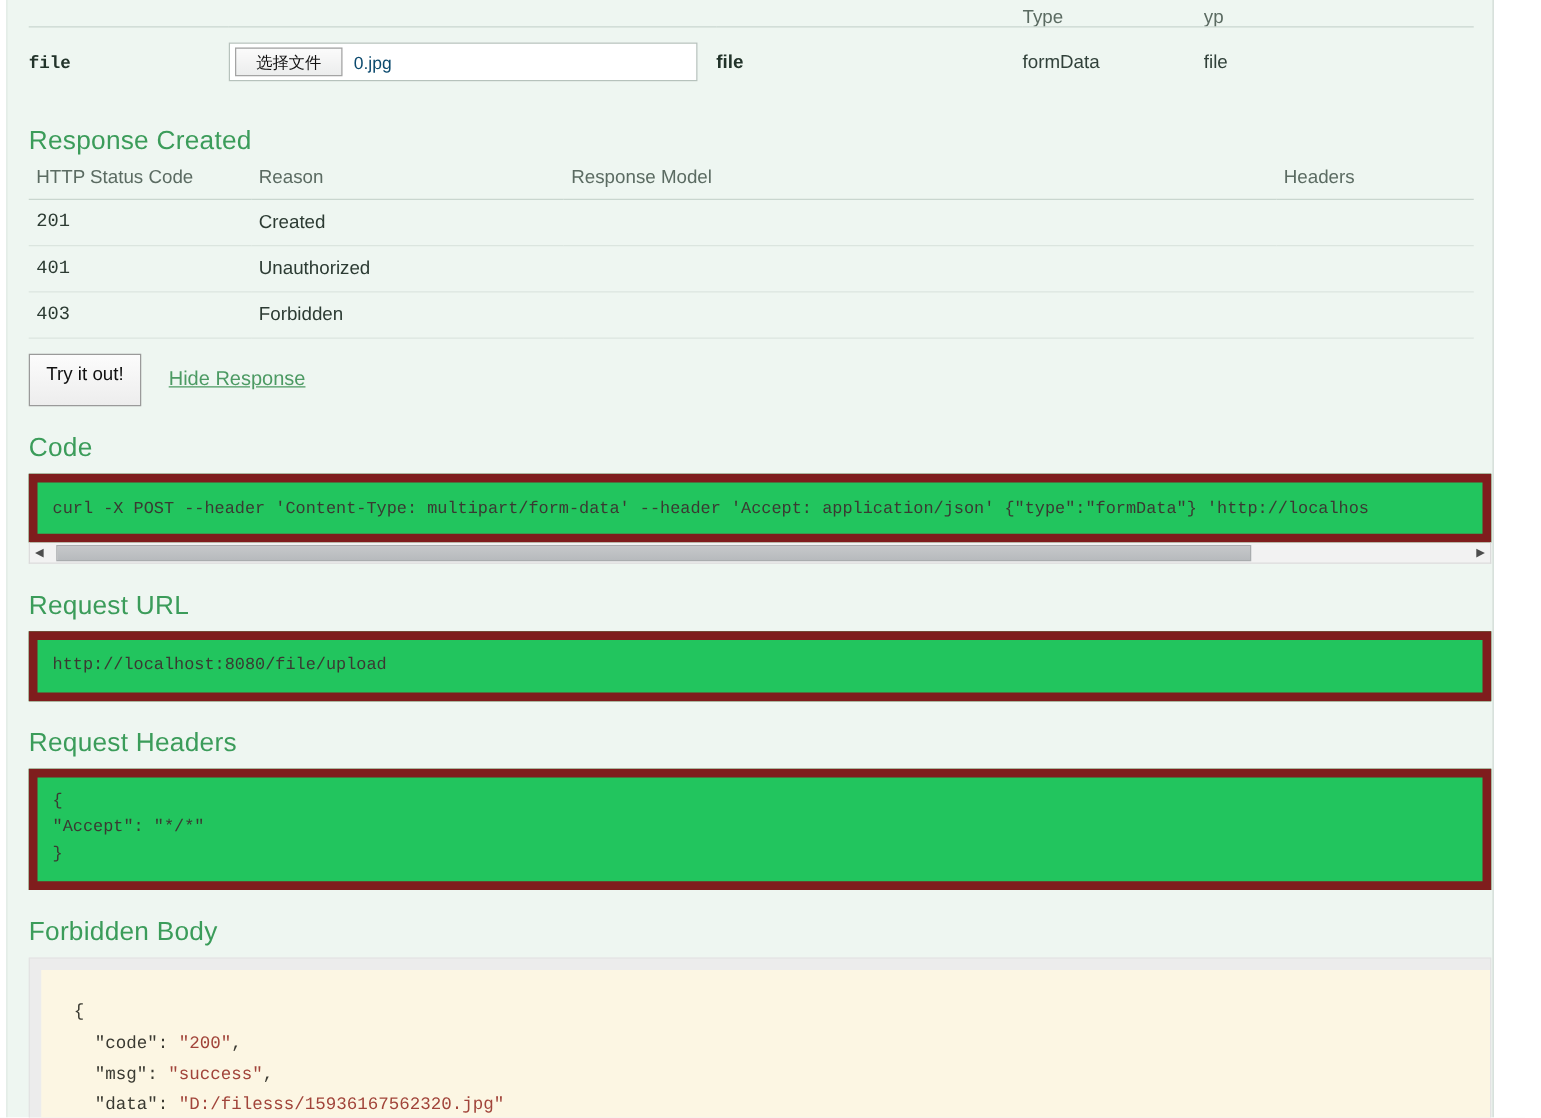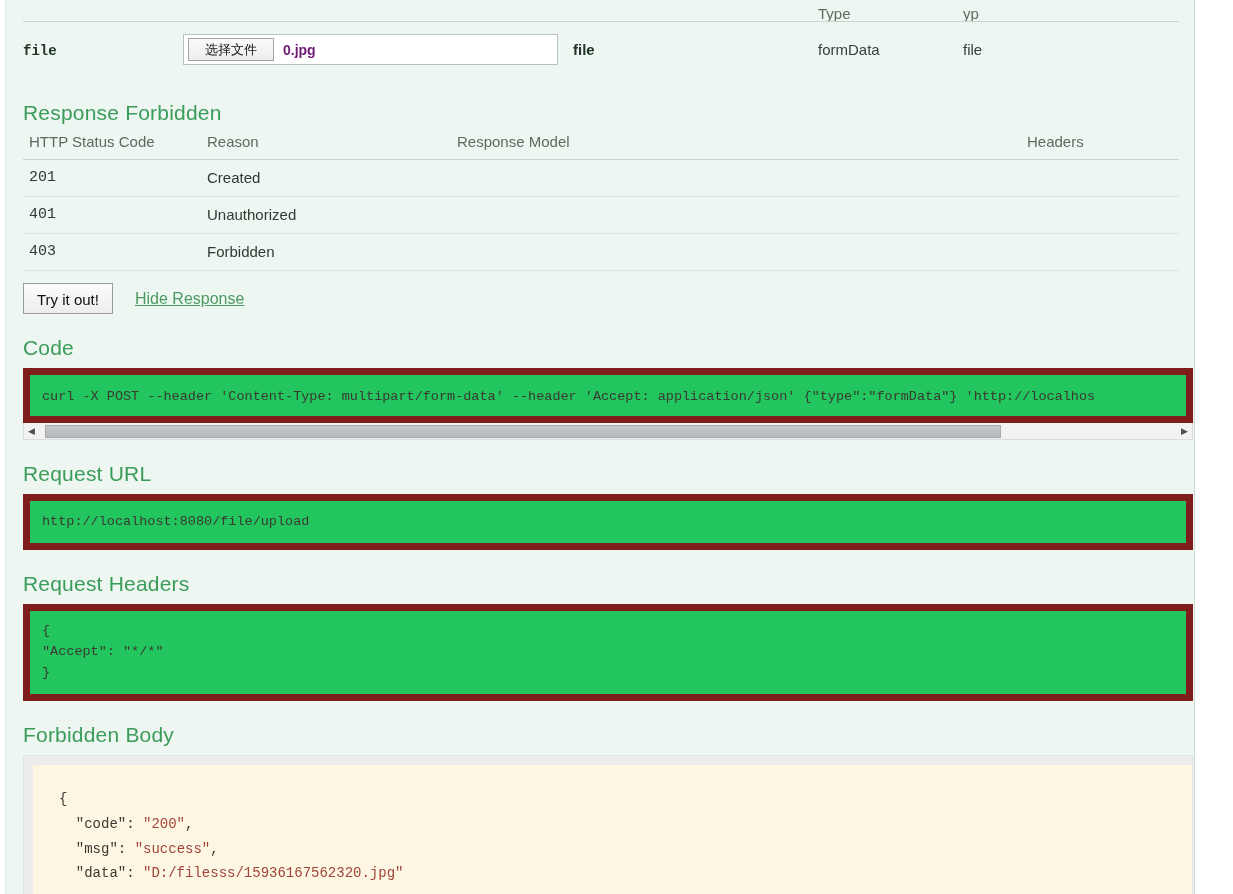--- a/index.html
+++ b/index.html
@@ -66,22 +66,22 @@
     background: linear-gradient(#fbfbfb, #eceded);
     border: 1px solid #a4a4a4;
     font-size: 13px;
     color: #121212;
     font-family: "DejaVu Sans", sans-serif;
     white-space: nowrap;
   }
   .file-name {
     margin-left: 9px;
     font-size: 14px;
-    font-weight: bold;
-    color: #701a75;
+    font-weight: normal;
+    color: #0c4a6e;
   }
 
   
   .h-sec {
     color: #3b9c5a;
     font-size: 21px;
     font-weight: 400;
     margin: 22px 0 8px 0;
     letter-spacing: .2px;
   }
@@ -105,21 +105,21 @@
   }
   .code-cell { font-family: "Liberation Mono", monospace; font-size: 13px; color: #2c3b33; }
 
   
   .try-row { display: flex; align-items: center; margin-top: 12px; }
   .try-btn {
     background: linear-gradient(#fcfcfc, #ededed);
     border: 1px solid #9a9a9a;
     font-size: 15px;
     color: #111;
-    padding: 7px 13px 5px 13px;
+    padding: 7px 13px 16px 13px;
     font-family: "Liberation Sans", sans-serif;
     cursor: pointer;
   }
   .hide-resp {
     margin-left: 22px;
     color: #4c9a63;
     font-size: 16px;
     text-decoration: underline;
     cursor: pointer;
   }
@@ -225,21 +225,21 @@
             <td>
               <span class="pnormal">formData</span>
             </td>
             <td>
               <span class="pnormal">file</span>
             </td>
           </tr>
         </tbody>
       </table>
 
-      <div class="h-sec">Response Forbidden</div>
+      <div class="h-sec">Response Created</div>
 
       <table class="resp-table">
         <colgroup>
           <col style="width:178px">
             <col style="width:250px">
             <col style="width:570px">
             <col style="width:158px">
         </colgroup>
         <thead>
           <tr>

